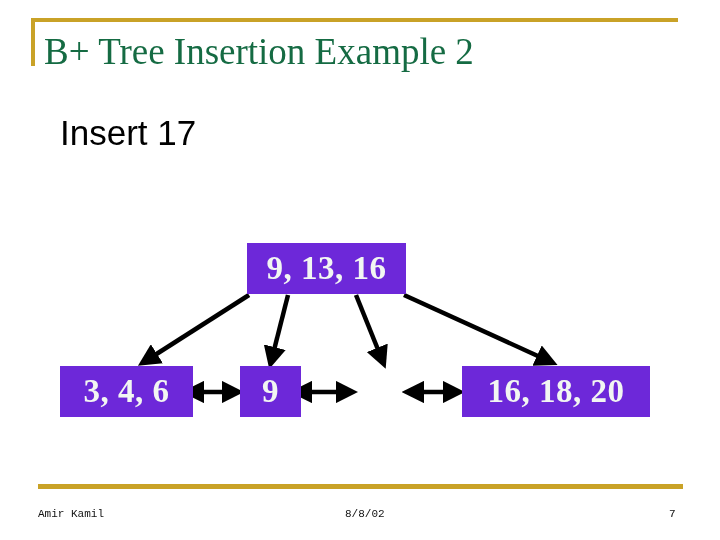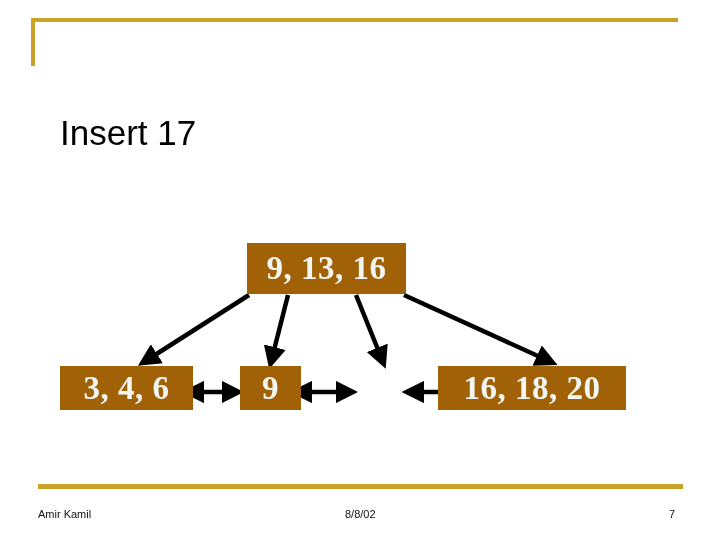--- a/index.html
+++ b/index.html
@@ -63,78 +63,79 @@
     font-family: "Liberation Sans", sans-serif;
     font-size: 35px;
     line-height: 32px;
     color: #000000;
     white-space: nowrap;
   }
 
   
   .node {
     position: absolute;
-    background: #a16207;
+    background: #6d28d9;
     color: #f2f6f2;
     font-family: "Liberation Serif", serif;
     font-weight: bold;
     display: flex;
     align-items: center;
     justify-content: center;
     white-space: nowrap;
     letter-spacing: 0.5px;
   }
   .node-root {
     left: 247px;
     top: 243px;
     width: 159px;
     height: 51px;
     font-size: 33px;
   }
   .node-leaf {
     top: 366px;
-    height: 44px;
+    height: 51px;
     font-size: 33px;
   }
   .leaf-0 { left: 60px;  width: 133px; }
   .leaf-1 { left: 240px; width: 61px;  }
   .leaf-2 { left: 355px; width: 58px;  }
-  .leaf-3 { left: 438px; width: 188px; }
+  .leaf-3 { left: 462px; width: 188px; }
 
   
   .connectors {
     position: absolute;
     left: 0;
     top: 0;
     width: 720px;
     height: 540px;
     pointer-events: none;
   }
 
   
   .footer-text {
     position: absolute;
     top: 508px;
-    font-family: Liberation Sans, sans-serif;
+    font-family: Liberation Mono, monospace;
     font-size: 11px;
     color: #111111;
     white-space: nowrap;
   }
   .footer-author { left: 38px; }
   .footer-date   { left: 345px; }
   .footer-page   { left: 669px; }
 </style>
 </head>
 <body>
 
 <div id="slide">
 
   <div class="rule-top"></div>
   <div class="rule-left"></div>
 
+  <div class="slide-title">B+ Tree Insertion Example 2</div>
 
   <div class="body-line">Insert 17</div>
 
   <svg class="connectors" viewBox="0 0 720 540" xmlns="http://www.w3.org/2000/svg">
     <defs>
       <marker id="ah" markerWidth="5" markerHeight="5" refX="3.4" refY="2.5" orient="auto" markerUnits="strokeWidth">
         <path d="M0,0 L5,2.5 L0,5 z" fill="#000000"></path>
       </marker>
       <marker id="ah-start" markerWidth="5" markerHeight="5" refX="1.6" refY="2.5" orient="auto-start-reverse" markerUnits="strokeWidth">
         <path d="M0,0 L5,2.5 L0,5 z" fill="#000000"></path>

